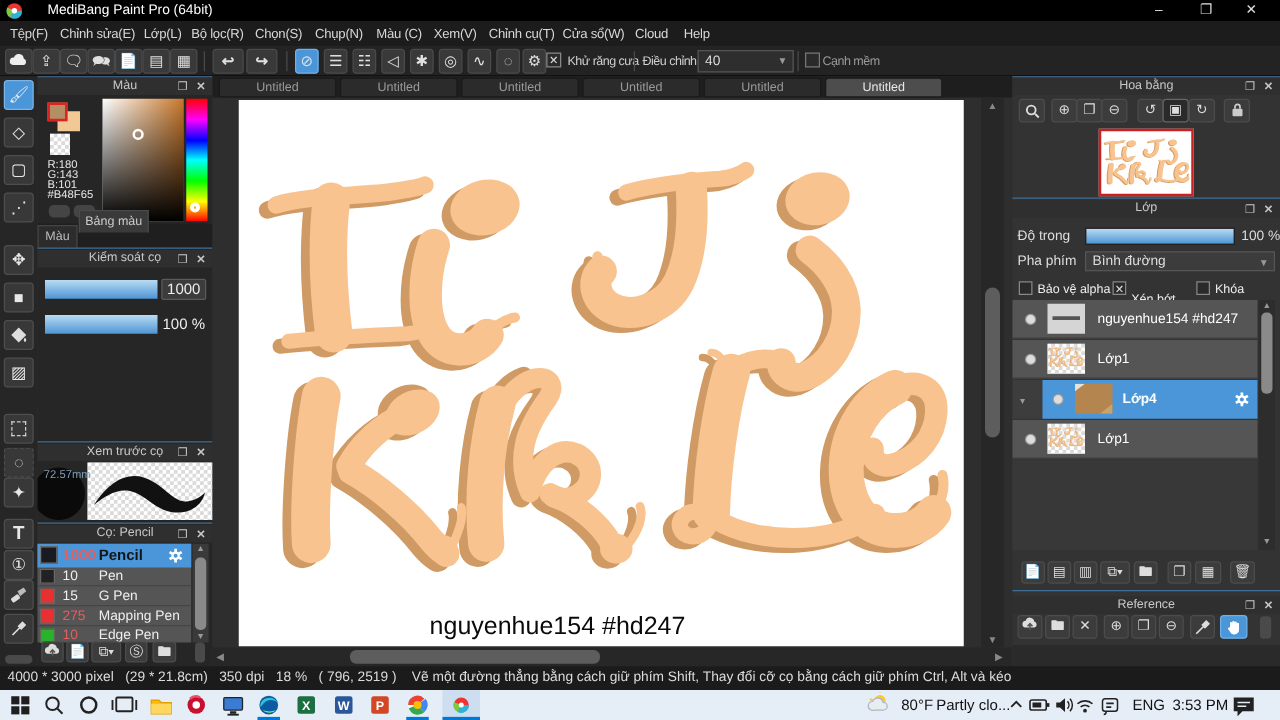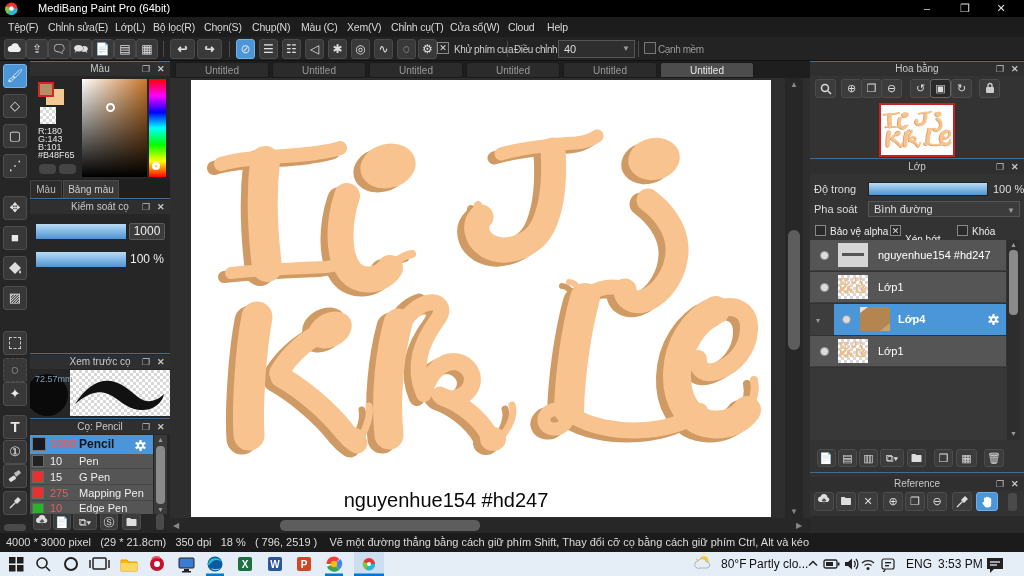--- a/index.html
+++ b/index.html
@@ -121,21 +121,21 @@
     <div class="tbtn" style="left:259px;width:19px">☰</div>
     <div class="tbtn" style="left:282px;width:19px">☷</div>
     <div class="tbtn" style="left:305px;width:19px">◁</div>
     <div class="tbtn" style="left:328px;width:19px">✱</div>
     <div class="tbtn" style="left:351px;width:19px">◎</div>
     <div class="tbtn" style="left:374px;width:19px">∿</div>
     <div class="tbtn" style="left:397px;width:19px">◌</div>
     <div class="tbtn" style="left:418px;width:19px">⚙</div>
 
     <div class="abs" style="left:437px;top:5px;width:12px;height:12px;background:#2a2a2a;border:1px solid #888;color:#ddd;font-size:9px;line-height:11px;text-align:center">✕</div>
-    <div class="tlabel" style="left:454px">Khử phím cưa</div>
+    <div class="tlabel" style="left:454px">Khử răng cưa</div>
     <div class="tsep" style="left:507px"></div>
     <div class="tlabel" style="left:514px">Điều chỉnh</div>
     <div class="abs" style="left:558px;top:3px;width:77px;height:18px;background:#2e2e2e;border:1px solid #555;color:#ddd;font-size:11px;line-height:16px">
       <span style="margin-left:5px">40</span>
       <span style="position:absolute;right:4px;top:0;color:#999;font-size:8px">▼</span>
     </div>
     <div class="tsep" style="left:638px"></div>
     <div class="abs" style="left:644px;top:5px;width:12px;height:12px;background:#2a2a2a;border:1px solid #777"></div>
     <div class="tlabel" style="left:658px;color:#9a9a9a">Cạnh mềm</div>
   </div>
@@ -186,21 +186,21 @@
       background:linear-gradient(to bottom, rgba(0,0,0,0) 0%, #000 100%),
                  linear-gradient(to right, #fff 0%, #c8772a 100%);"></div>
     <div class="abs" style="left:76px;top:42px;width:9px;height:9px;border:2px solid #fff;border-radius:50%"></div>
 
     <div class="abs" style="left:119px;top:18px;width:17px;height:98px;
       background:linear-gradient(to bottom,#f00 0%,#f0f 17%,#00f 34%,#0ff 50%,#0f0 67%,#ff0 84%,#f40 96%,#f00 100%);"></div>
     <div class="abs" style="left:122px;top:101px;width:8px;height:8px;border:3px solid #fff;border-radius:50%"></div>
 
     <div class="abs" style="left:0;top:118px;width:140px;height:19px;background:#1f1f1f"></div>
     <div class="abs" style="left:0;top:119px;width:32px;height:18px;background:#2c2c2c;color:#bbb;font-size:10px;text-align:center;line-height:17px;border:1px solid #444;border-bottom:none">Màu</div>
-    <div class="abs" style="left:33px;top:119px;width:56px;height:18px;background:#3a3a3a;color:#ccc;font-size:10px;text-align:center;line-height:17px;border:1px solid #4a4a4a;border-bottom:none">Bảng màu</div>
+    <div class="abs" style="left:33px;top:107px;width:56px;height:18px;background:#3a3a3a;color:#ccc;font-size:10px;text-align:center;line-height:17px;border:1px solid #4a4a4a;border-bottom:none">Bảng màu</div>
 
     <div class="bluesep" style="top:137px"></div>
     <div class="ptitle" style="top:139px">Kiểm soát cọ</div>
     <div class="pclose" style="left:112px;top:141px">❐</div>
     <div class="pclose" style="left:127px;top:141px;font-weight:bold">✕</div>
     <div class="abs" style="left:6px;top:163px;width:90px;height:15px;background:linear-gradient(to bottom,#b8dcf4,#4e94d4)"></div>
     <div class="abs" style="left:99px;top:162px;width:36px;height:17px;background:#3c3c3c;border:1px solid #5a5a5a;border-radius:2px;color:#eee;font-size:12px;text-align:center;line-height:15px">1000</div>
     <div class="abs" style="left:6px;top:191px;width:90px;height:15px;background:linear-gradient(to bottom,#b8dcf4,#4e94d4)"></div>
     <div class="abs" style="left:100px;top:191px;color:#eee;font-size:12px">100 %</div>
 
@@ -381,21 +381,21 @@
       </svg>
     </div>
 
     <div class="bluesep" style="top:97px;width:214px"></div>
     <div class="rptitle" style="top:99px">Lớp</div>
     <div class="pclose" style="left:186px;top:101px">❐</div>
     <div class="pclose" style="left:201px;top:101px;font-weight:bold">✕</div>
     <div class="abs" style="left:4px;top:122px;color:#ddd;font-size:11px">Độ trong</div>
     <div class="abs" style="left:58px;top:121px;width:120px;height:14px;background:linear-gradient(to bottom,#b8dcf4,#4e94d4);border:1px solid #222"></div>
     <div class="abs" style="left:183px;top:122px;color:#ddd;font-size:11px">100 %</div>
-    <div class="abs" style="left:4px;top:142px;color:#ddd;font-size:11px">Pha soát</div>
+    <div class="abs" style="left:4px;top:142px;color:#ddd;font-size:11px">Pha phím</div>
     <div class="abs" style="left:58px;top:140px;width:152px;height:16px;background:#3c3c3c;border:1px solid #555;color:#ddd;font-size:11px;line-height:15px">
       <span style="margin-left:5px">Bình đường</span>
       <span style="position:absolute;right:4px;top:1px;color:#999;font-size:8px">▼</span>
     </div>
     <div class="abs" style="left:5px;top:164px;width:11px;height:11px;background:#2a2a2a;border:1px solid #888"></div>
     <div class="abs" style="left:20px;top:165px;color:#eee;font-size:10px">Bảo vệ alpha</div>
     <div class="abs" style="left:80px;top:164px;width:11px;height:11px;background:#2a2a2a;border:1px solid #888;color:#ddd;font-size:9px;line-height:10px;text-align:center">✕</div>
     <div class="abs" style="left:95px;top:173px;color:#eee;font-size:10px">Xén bớt</div>
     <div class="abs" style="left:147px;top:164px;width:11px;height:11px;background:#2a2a2a;border:1px solid #888"></div>
     <div class="abs" style="left:162px;top:165px;color:#eee;font-size:10px">Khóa</div>

